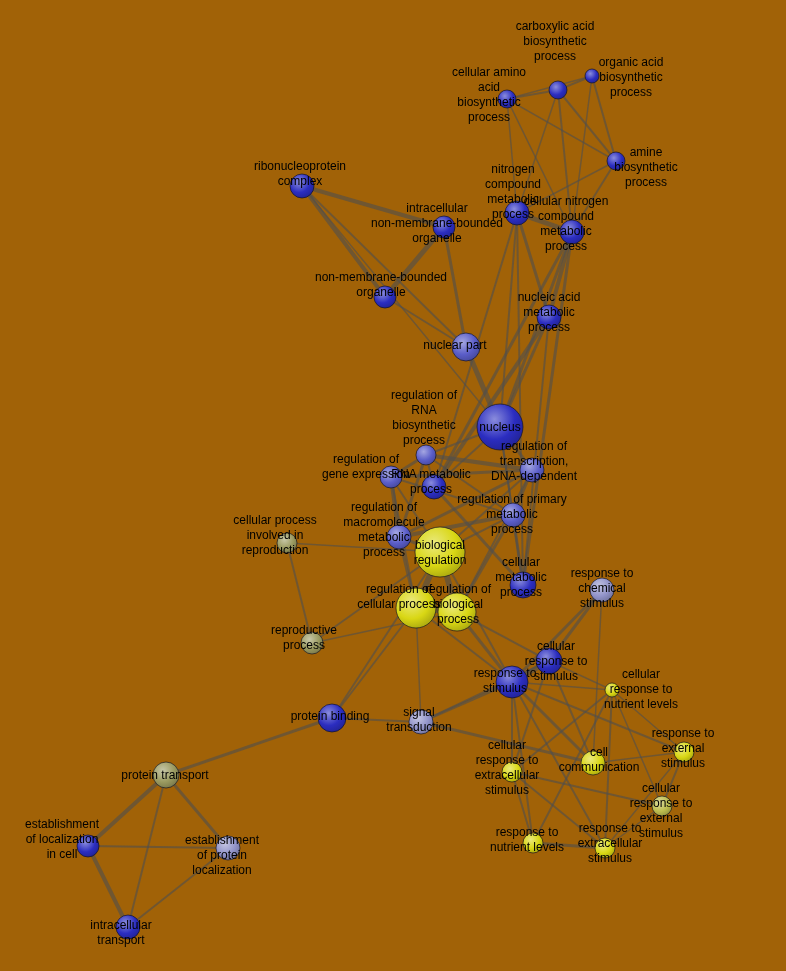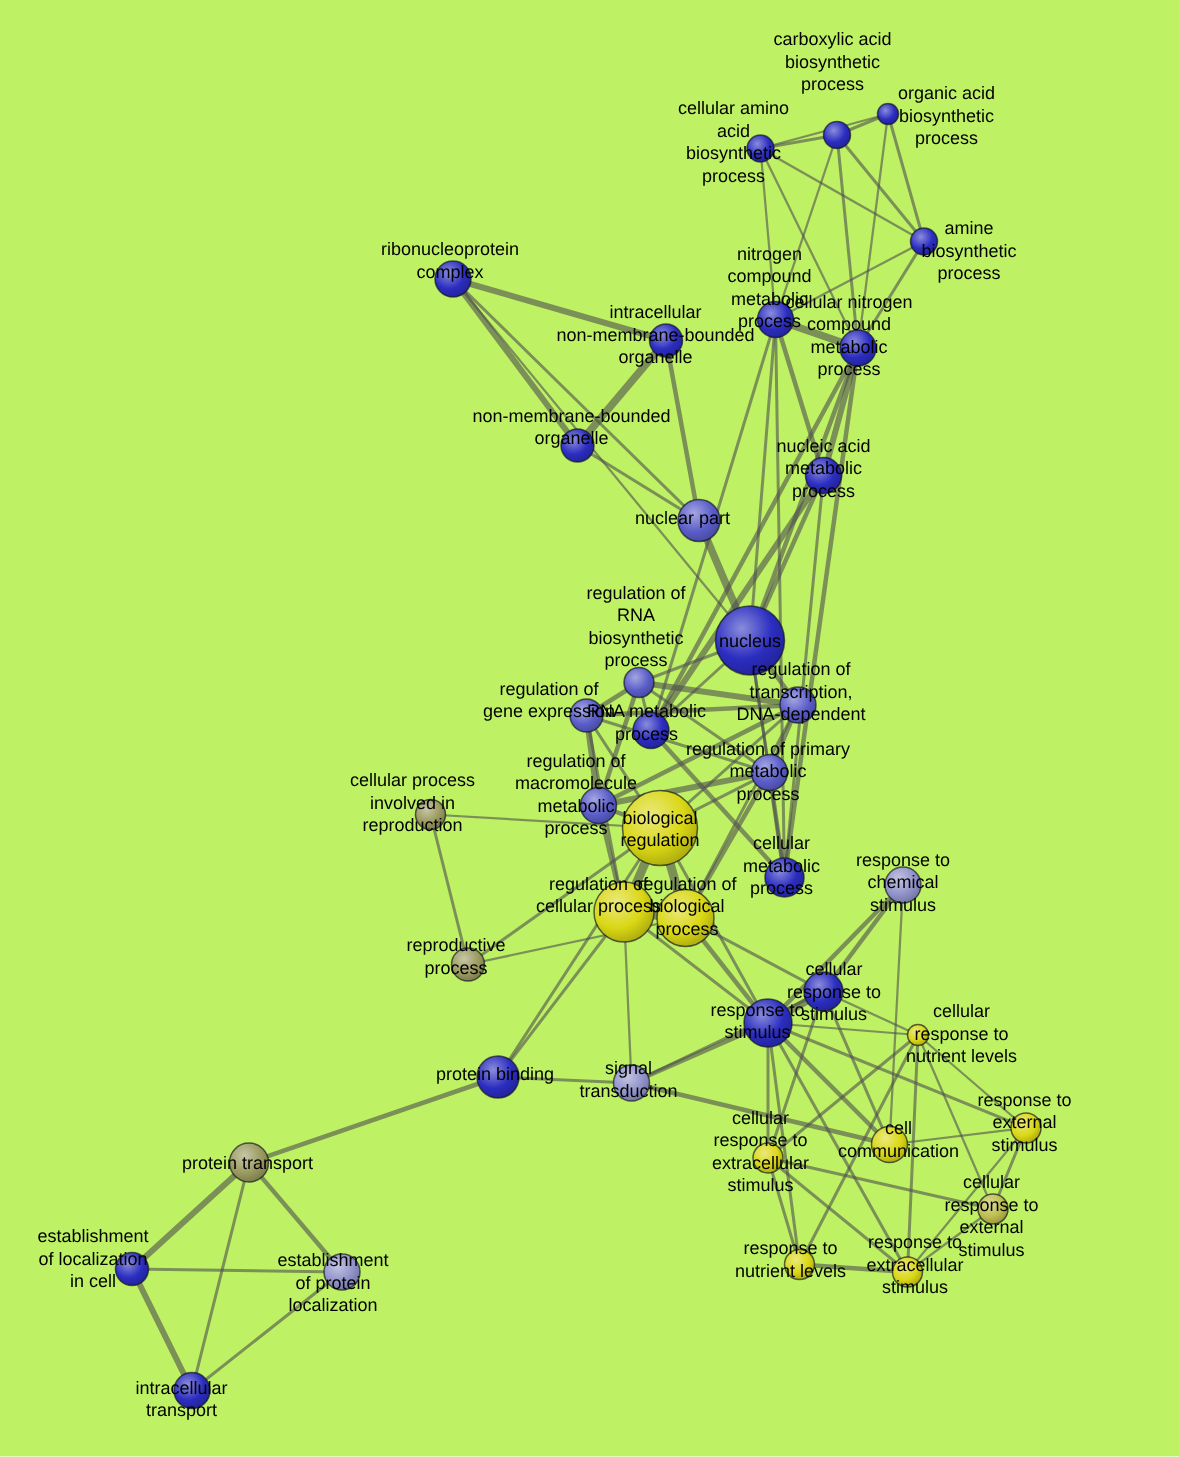--- a/index.html
+++ b/index.html
@@ -4,21 +4,21 @@
 <style>
   html, body {
     margin: 0;
     padding: 0;
     background: #ffffff;
   }
   #stage {
     position: relative;
     width: 786px;
     height: 971px;
-    background: #bef264;
+    background: #a16207;
     overflow: hidden;
   }
   svg { display: block; }
   .nlabel {
     font-family: "Liberation Sans", sans-serif;
     font-size: 12px;
     fill: #000000;
   }
 </style>
 </head>

